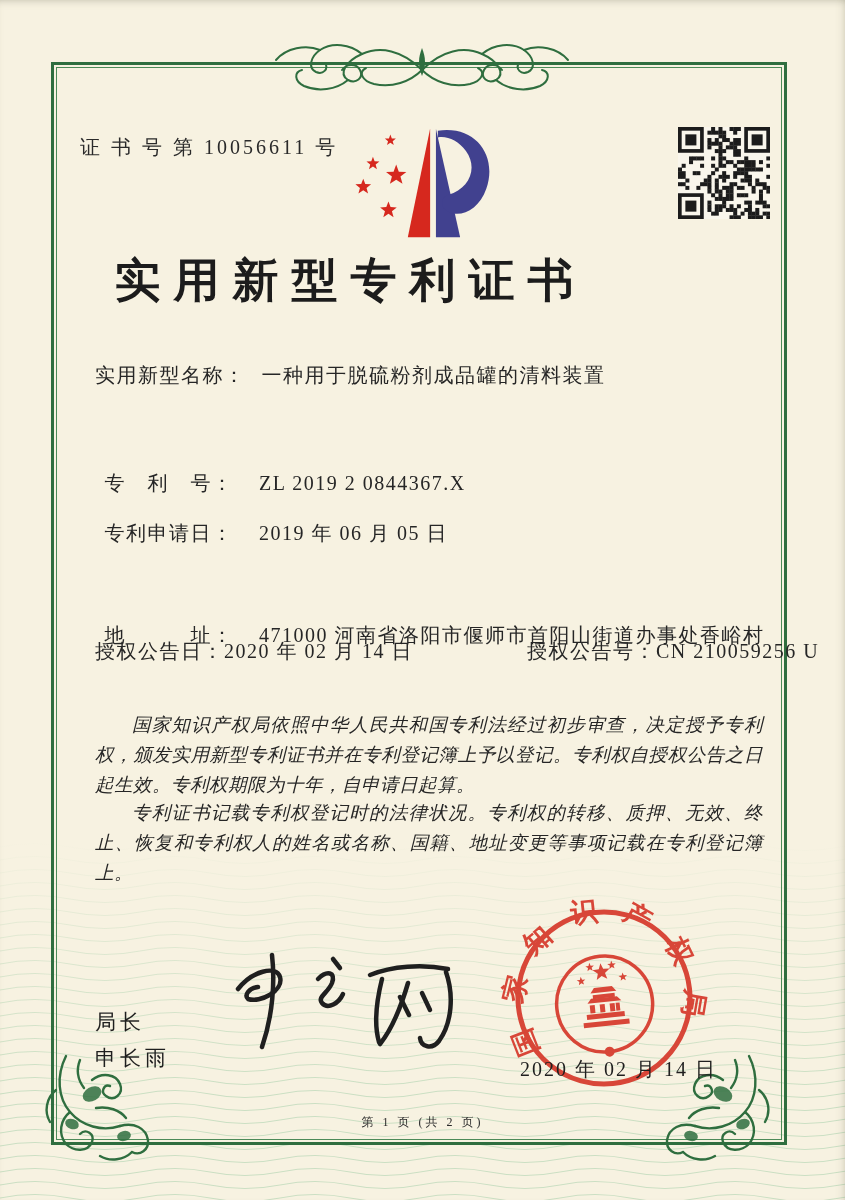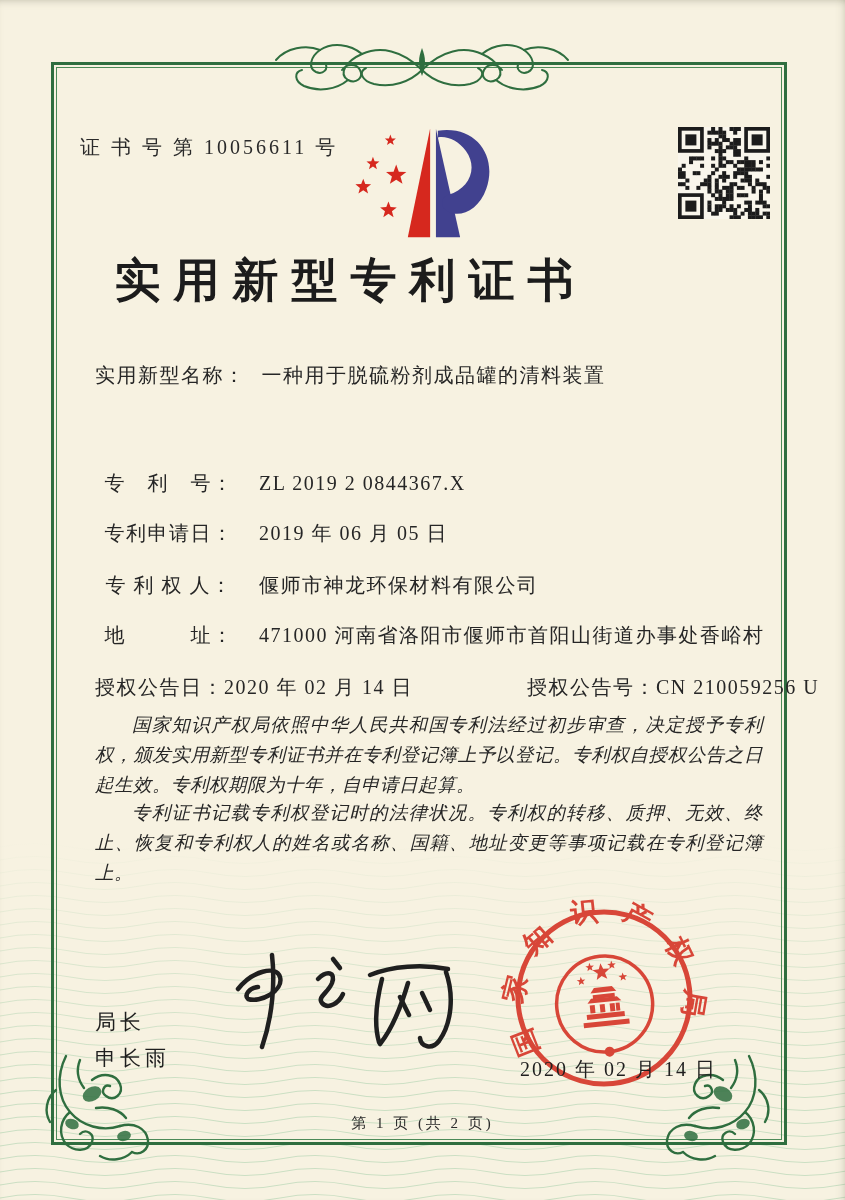--- a/index.html
+++ b/index.html
@@ -20,21 +20,21 @@
          letter-spacing:13px;color:#1c1c1c;}
   .field-row{left:95px;font-size:20px;letter-spacing:1.5px;color:#262626;}
   .flabel{display:inline-block;min-width:148px;text-align:center;}
   .fvalue{margin-left:16px;}
   .grant-right{position:absolute;left:432px;top:0;}
   .para{position:absolute;left:95px;width:668px;font-size:18.5px;line-height:30px;
         text-align:justify;text-indent:2em;color:#262626;white-space:normal;letter-spacing:0.5px;font-style:italic;}
   .director{left:95px;font-size:21px;font-family:"Liberation Sans","DejaVu Sans",sans-serif;
             color:#1e1e1e;letter-spacing:4px;margin-top:20px;}
   .seal-date{left:520px;top:1056px;font-size:20px;letter-spacing:2px;color:#1f1f1f;}
-  .page-indicator{left:0;width:845px;top:1114px;text-align:center;font-size:15px;
+  .page-indicator{left:0;width:845px;top:1114px;text-align:center;font-size:12px;
                   letter-spacing:3px;color:#2a2a2a;}
   .back-note{left:0;width:845px;top:1166px;text-align:center;font-size:17px;
              letter-spacing:3px;color:#2a2a2a;}
   .sig{position:absolute;left:222px;top:945px;}
   .seal-svg{position:absolute;left:489px;top:883px;opacity:.93;}
   .logo{position:absolute;left:340px;top:124px;}
   .qr{position:absolute;left:678px;top:127px;}
   .waves{position:absolute;left:0;top:840px;}
   .top-flourish{position:absolute;left:262px;top:30px;}
   .corner{position:absolute;}
@@ -342,28 +342,25 @@
 
   <div class="abs field-row" style="top:362px">
     <span class="flabel">实用新型名称：</span><span class="fvalue">一种用于脱硫粉剂成品罐的清料装置</span>
   </div>
   <div class="abs field-row" style="top:470px">
     <span class="flabel">专　利　号：</span><span class="fvalue">ZL 2019 2 0844367.X</span>
   </div>
   <div class="abs field-row" style="top:520px">
     <span class="flabel">专利申请日：</span><span class="fvalue">2019 年 06 月 05 日</span>
   </div>
-  <div class="abs field-row" style="top:572px">
-    <span class="flabel">专 利 权 人：</span><span class="fvalue">偃师市神龙环保材料有限公司</span>
-  </div>
   <div class="abs field-row" style="top:622px">
     <span class="flabel">地　　　址：</span><span class="fvalue">471000 河南省洛阳市偃师市首阳山街道办事处香峪村</span>
   </div>
 
-  <div class="abs field-row" style="top:674px">
+  <div class="abs field-row" style="top:638px">
     <span>授权公告日：</span><span>2020 年 02 月 14 日</span>
     <span class="grant-right">
       <span>授权公告号：</span><span>CN 210059256 U</span>
     </span>
   </div>
 
   <div class="para" style="top:710px">国家知识产权局依照中华人民共和国专利法经过初步审查，决定授予专利权，颁发实用新型专利证书并在专利登记簿上予以登记。专利权自授权公告之日起生效。专利权期限为十年，自申请日起算。</div>
   <div class="para" style="top:798px">专利证书记载专利权登记时的法律状况。专利权的转移、质押、无效、终止、恢复和专利权人的姓名或名称、国籍、地址变更等事项记载在专利登记簿上。</div>
 
   <div class="abs director" style="top:988px">局长</div>

